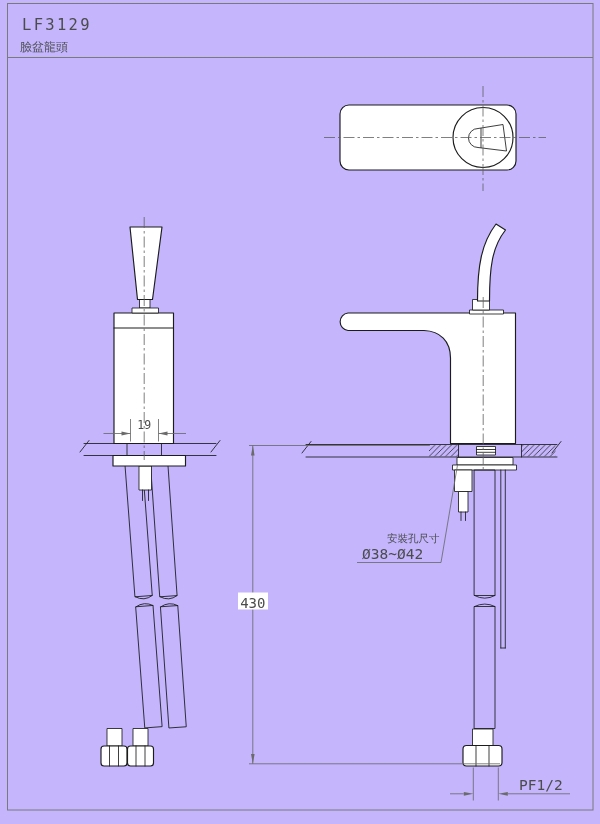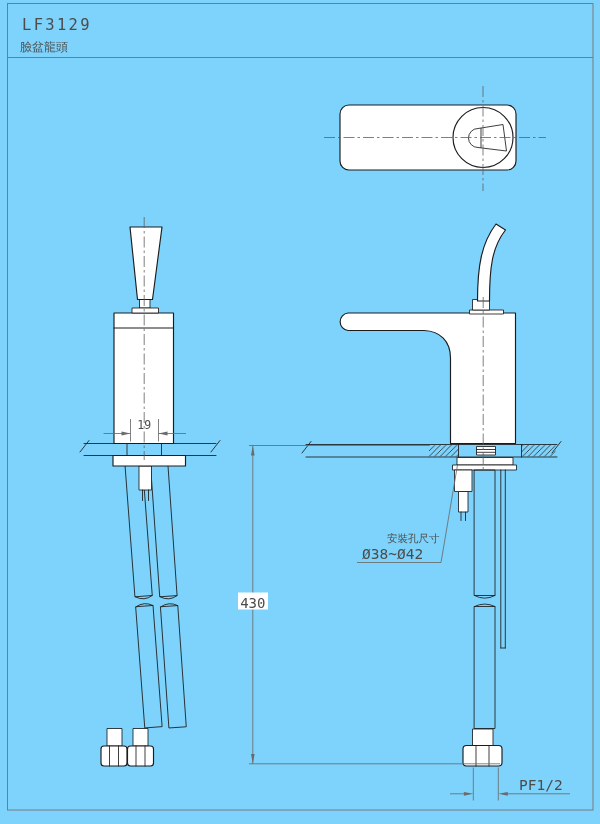--- a/index.html
+++ b/index.html
@@ -1,16 +1,16 @@
 <!DOCTYPE html>
 <html><head>
 <meta charset="utf-8">
 <style>
   html,body{margin:0;padding:0;background:#fff;}
-  #page{position:relative;width:600px;height:824px;background:#7dd3fc;overflow:hidden;}
+  #page{position:relative;width:600px;height:824px;background:#c4b5fd;overflow:hidden;}
   svg{display:block}
   .ln   {stroke:#1c1c1c;fill:none;stroke-width:1.15;stroke-linecap:round;stroke-linejoin:round;}
   .lnf  {stroke:#1c1c1c;fill:#ffffff;stroke-width:1.15;stroke-linejoin:round;}
   .thin {stroke-width:0.85;}
   .mask {fill:#ffffff;stroke:none;}
   .dim  {stroke:#6b6b6b;fill:none;stroke-width:0.85;}
   .dimf {fill:#6b6b6b;stroke:none;}
   .cl   {stroke:#5f5f5f;fill:none;stroke-width:0.8;stroke-dasharray:11 3 2.5 3;}
   .frame{stroke:#7a7a7a;fill:none;stroke-width:1;}
   .dimtext{fill:#4c4c4c;font-family:"DejaVu Sans Mono","Liberation Mono",monospace;}

